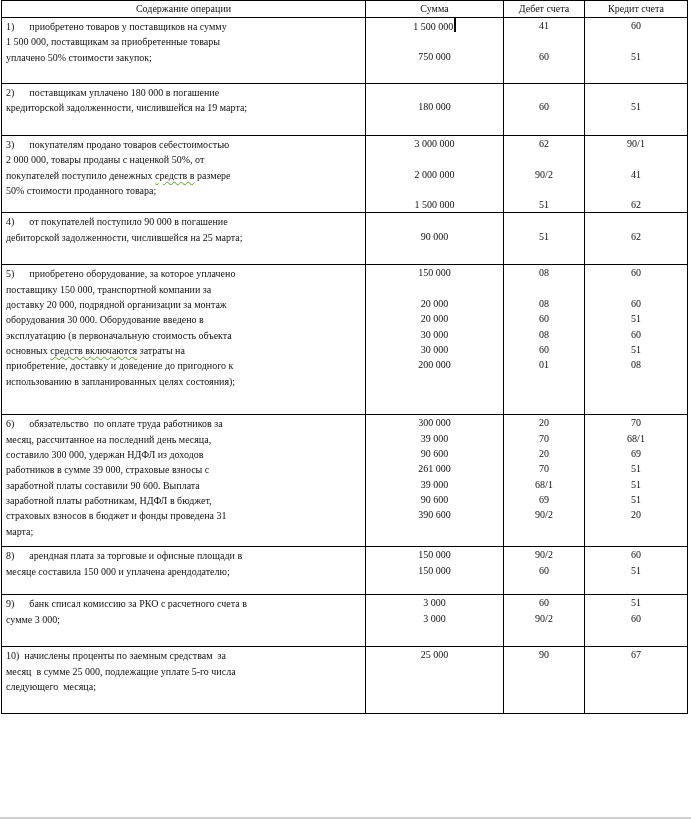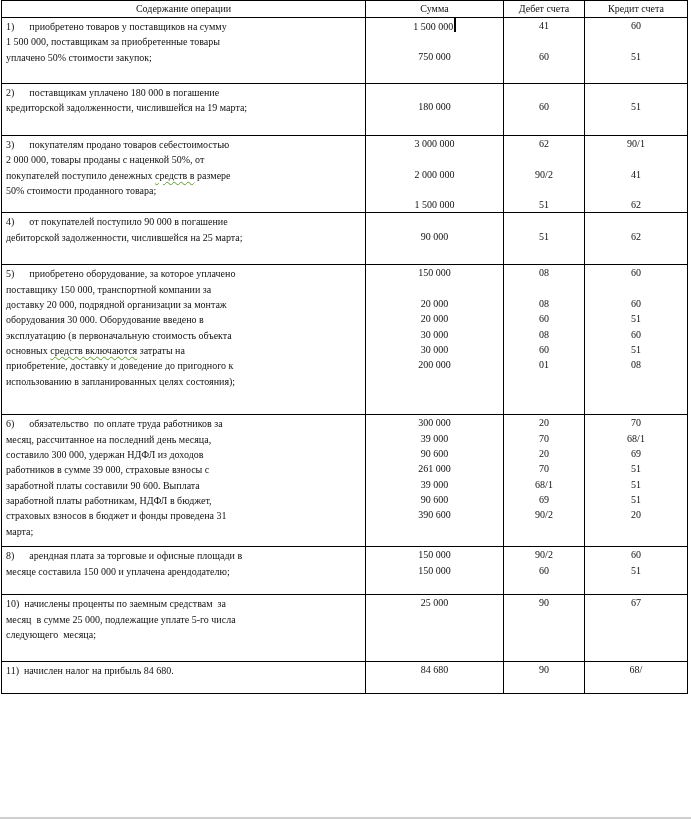--- a/index.html
+++ b/index.html
@@ -222,48 +222,52 @@
       <td class="num">
         <span class="v">90/2</span>
         <span class="v">60</span>
       </td>
       <td class="num">
         <span class="v">60</span>
         <span class="v">51</span>
       </td>
     </tr>
 
+    <tr style="height:52px">
+      <td class="desc">
+        <span class="line" style="white-space:pre">9)      банк списал комиссию за РКО с расчетного счета в</span>
+        <span class="line">сумме 3 000;</span>
+      </td>
+      <td class="num">
+        <span class="v">3 000</span>
+        <span class="v">3 000</span>
+      </td>
+      <td class="num">
+        <span class="v">60</span>
+        <span class="v">90/2</span>
+      </td>
+      <td class="num">
+        <span class="v">51</span>
+        <span class="v">60</span>
+      </td>
+    </tr>
 
     <tr style="height:67px">
       <td class="desc">
         <span class="line" style="white-space:pre">10)  начислены проценты по заемным средствам  за</span>
         <span class="line" style="white-space:pre">месяц  в сумме 25 000, подлежащие уплате 5-го числа</span>
         <span class="line" style="white-space:pre">следующего  месяца;</span>
       </td>
       <td class="num">
         <span class="v">25 000</span>
       </td>
       <td class="num">
         <span class="v">90</span>
       </td>
       <td class="num">
         <span class="v">67</span>
       </td>
     </tr>
 
-    <tr style="height:32px">
-      <td class="desc">
-        <span class="line" style="white-space:pre">11)  начислен налог на прибыль 84 680.</span>
-      </td>
-      <td class="num">
-        <span class="v">84 680</span>
-      </td>
-      <td class="num">
-        <span class="v">90</span>
-      </td>
-      <td class="num">
-        <span class="v">68/</span>
-      </td>
-    </tr>
 
   </tbody>
 </table>
 <div class="page-bottom"></div>
 
 </body></html>

